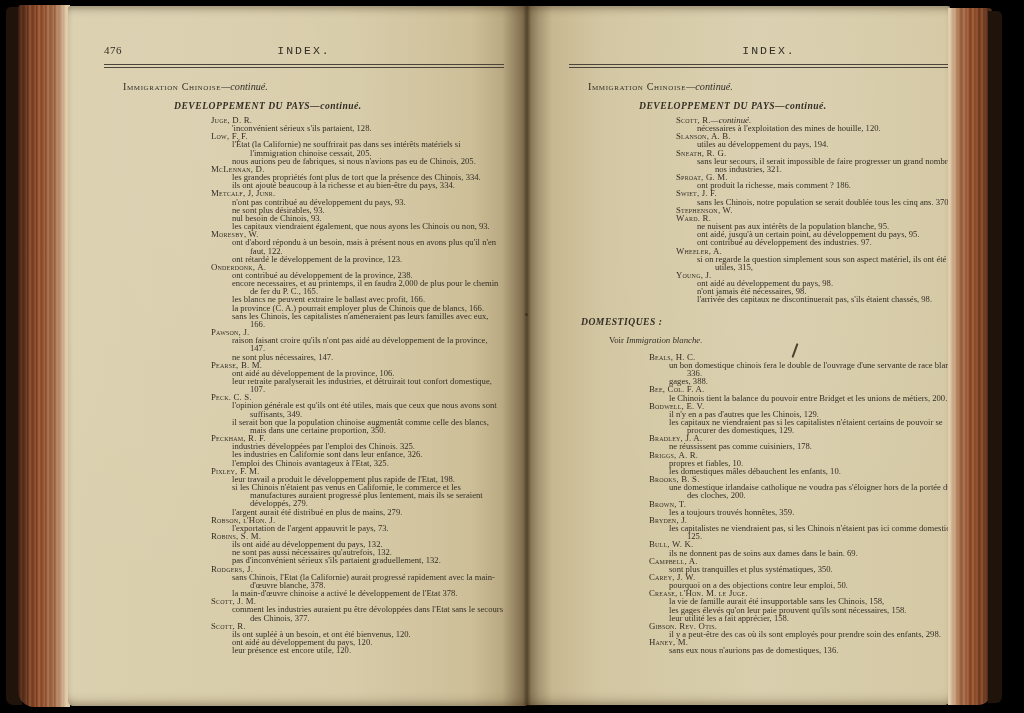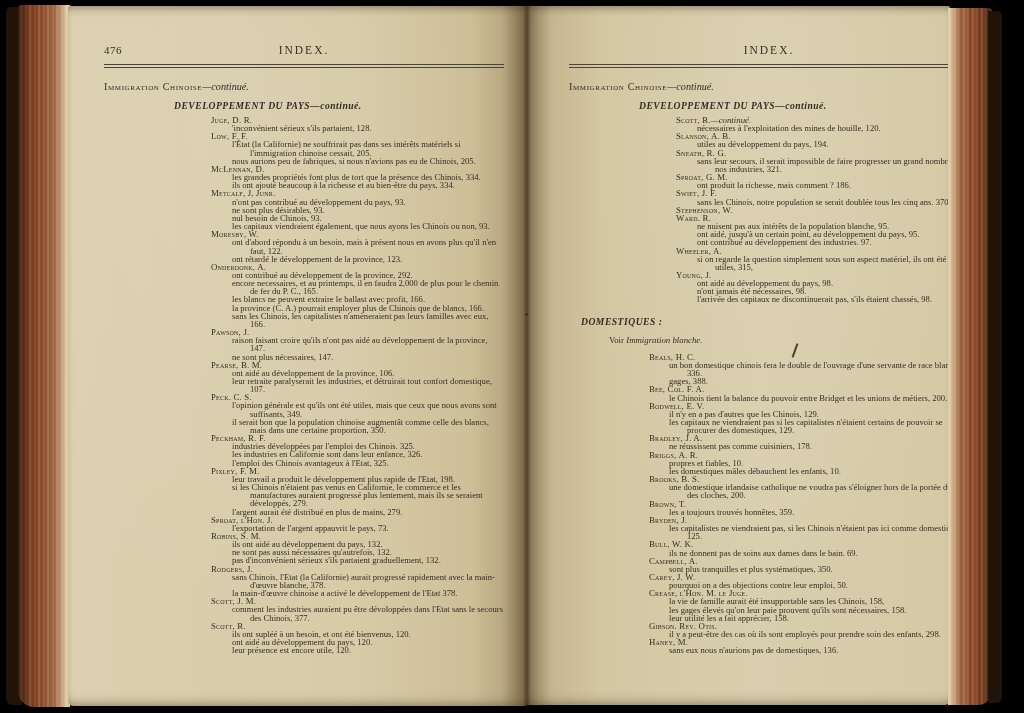--- a/index.html
+++ b/index.html
@@ -49,25 +49,25 @@
 
   
   .text-col{position:absolute;top:38px;width:400px;font-size:8.6px;line-height:8.15px;
     color:var(--ink);}
   .page.left  .text-col{left:36px;}
   .page.right .text-col{left:43px;}
   .page-header{display:grid;grid-template-columns:60px 1fr 60px;align-items:baseline;
     font-size:11.5px;line-height:13px;}
   .page-num{font-size:11px;letter-spacing:.5px;}
   .page-num.right{text-align:right;}
-  .running-title{text-align:center;letter-spacing:2px;}
+  .running-title{text-align:center;letter-spacing:2px;font-family:Liberation Mono, monospace;}
   .double-rule{margin-top:7px;height:2px;border-top:1.4px solid #4a443a;
     border-bottom:1px solid #4a443a;}
   .group-heading{margin-top:13px;font-size:10.2px;line-height:11px;}
-  .gh-name{font-variant:small-caps;letter-spacing:.6px;}
+  .gh-name{font-variant:small-caps;letter-spacing:.6px;margin-left:19px;}
   .gh-suffix{font-style:italic;}
   .section-heading{font-weight:bold;font-style:italic;font-size:9.6px;line-height:10px;
     letter-spacing:.5px;}
   .sec-subject > .section-heading{margin:9px 0 5px 70px;}
   .sec-main > .section-heading{margin:13px 0 0 12px;}
   .voir{margin:9px 0 9px 40px;font-size:8.8px;}
   .voir .it{font-style:italic;}
   .entry-name{font-size:8.8px;font-variant:small-caps;letter-spacing:.2px;}
   .entry-name .it{font-style:italic;font-variant:normal;letter-spacing:0;}
   .sec-subject .entry-name{margin-left:107px;}
@@ -103,21 +103,21 @@
             <div class="entry-sub">ils ont ajouté beaucoup à la richesse et au bien-être du pays, 334.</div>
             <div class="entry-name"><span>Metcalf, J, Junr.</span></div>
             <div class="entry-sub">n'ont pas contribué au développement du pays, 93.</div>
             <div class="entry-sub">ne sont plus désirables, 93.</div>
             <div class="entry-sub">nul besoin de Chinois, 93.</div>
             <div class="entry-sub">les capitaux viendraient également, que nous ayons les Chinois ou non, 93.</div>
             <div class="entry-name"><span>Moresby, W.</span></div>
             <div class="entry-sub">ont d'abord répondu à un besoin, mais à présent nous en avons plus qu'il n'en faut, 122.</div>
             <div class="entry-sub">ont rétardé le développement de la province, 123.</div>
             <div class="entry-name"><span>Onderdonk, A.</span></div>
-            <div class="entry-sub">ont contribué au développement de la province, 292.</div>
+            <div class="entry-sub">ont contribué au développement de la province, 238.</div>
             <div class="entry-sub">encore necessaires, et au printemps, il en faudra 2,000 de plus pour le chemin de fer du P. C., 165.</div>
             <div class="entry-sub">les blancs ne peuvent extraire le ballast avec profit, 166.</div>
             <div class="entry-sub">la province (C. A.) pourrait employer plus de Chinois que de blancs, 166.</div>
             <div class="entry-sub">sans les Chinois, les capitalistes n'amèneraient pas leurs familles avec eux, 166.</div>
             <div class="entry-name"><span>Pawson, J.</span></div>
             <div class="entry-sub">raison faisant croire qu'ils n'ont pas aidé au développement de la province, 147.</div>
             <div class="entry-sub">ne sont plus nécessaires, 147.</div>
             <div class="entry-name"><span>Pearse, B. M.</span></div>
             <div class="entry-sub">ont aidé au développement de la province, 106.</div>
             <div class="entry-sub">leur retraite paralyserait les industries, et détruirait tout confort domestique, 107.</div>
@@ -125,21 +125,21 @@
             <div class="entry-sub">l'opinion générale est qu'ils ont été utiles, mais que ceux que nous avons sont suffisants, 349.</div>
             <div class="entry-sub">il serait bon que la population chinoise augmentât comme celle des blancs, mais dans une certaine proportion, 350.</div>
             <div class="entry-name"><span>Peckham, R. F.</span></div>
             <div class="entry-sub">industries développées par l'emploi des Chinois. 325.</div>
             <div class="entry-sub">les industries en Californie sont dans leur enfance, 326.</div>
             <div class="entry-sub">l'emploi des Chinois avantageux à l'Etat, 325.</div>
             <div class="entry-name"><span>Pixley, F. M.</span></div>
             <div class="entry-sub">leur travail a produit le développement plus rapide de l'Etat, 198.</div>
             <div class="entry-sub">si les Chinois n'étaient pas venus en Californie, le commerce et les manufactures auraient progressé plus lentement, mais ils se seraient développés, 279.</div>
             <div class="entry-sub">l'argent aurait été distribué en plus de mains, 279.</div>
-            <div class="entry-name"><span>Sproat, l'Hon. J.</span></div>
+            <div class="entry-name"><span>Robson, l'Hon. J.</span></div>
             <div class="entry-sub">l'exportation de l'argent appauvrit le pays, 73.</div>
             <div class="entry-name"><span>Robins, S. M.</span></div>
             <div class="entry-sub">ils ont aidé au développement du pays, 132.</div>
             <div class="entry-sub">ne sont pas aussi nécessaires qu'autrefois, 132.</div>
             <div class="entry-sub">pas d'inconvénient sérieux s'ils partaient graduellement, 132.</div>
             <div class="entry-name"><span>Rodgers, J.</span></div>
             <div class="entry-sub">sans Chinois, l'Etat (la Californie) aurait progressé rapidement avec la main-d'œuvre blanche, 378.</div>
             <div class="entry-sub">la main-d'œuvre chinoise a activé le développement de l'Etat 378.</div>
             <div class="entry-name"><span>Scott, J. M.</span></div>
             <div class="entry-sub">comment les industries auraient pu être dévoloppées dans l'Etat sans le secours des Chinois, 377.</div>

